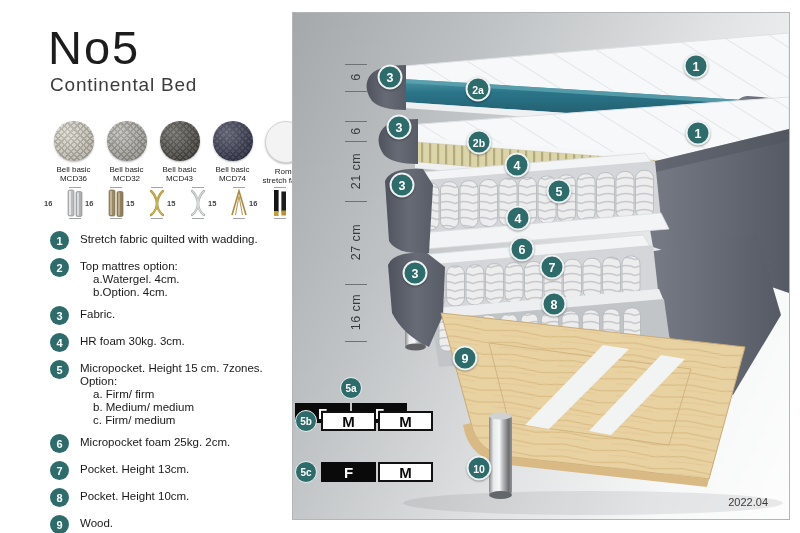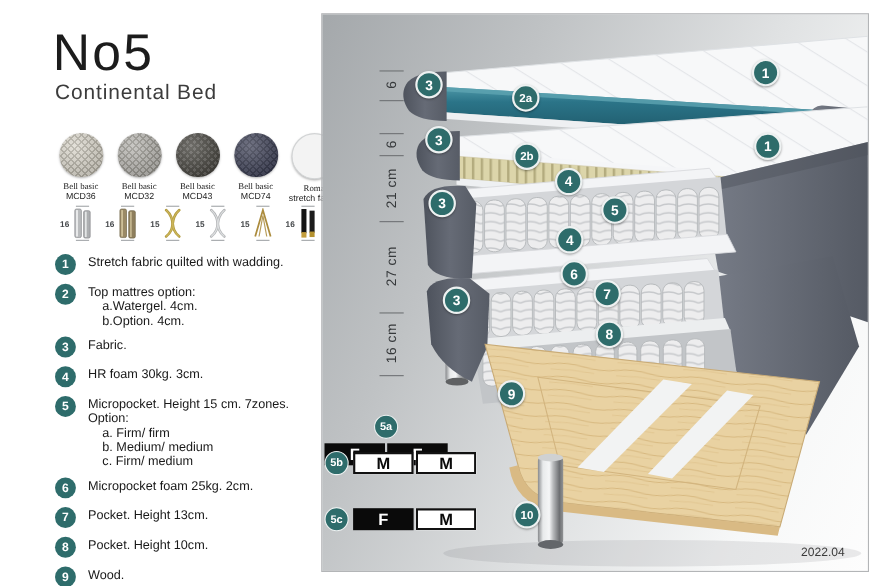--- a/index.html
+++ b/index.html
@@ -10,24 +10,24 @@
   .title{position:absolute;left:48px;top:20px;font-size:47px;font-weight:400;
          letter-spacing:2px;color:#1c1c1c;}
   .subtitle{position:absolute;left:50px;top:74px;font-size:19px;font-weight:400;
             letter-spacing:.8px;color:#3c3c3c;}
 
   .swatches{position:absolute;left:50px;top:121px;display:flex;gap:6px;}
   .swatch-cell{width:47px;text-align:center;}
   .swatch-circle{width:40px;height:40px;border-radius:50%;margin:0 auto;
                  box-shadow:0 1px 2px rgba(0,0,0,.28);}
   .swatch-line{font-size:8px;line-height:9px;color:#222;}
-  .swatch-line.first{margin-top:4px;font-family:Liberation Serif, serif;}
+  .swatch-line.first{margin-top:4px;}
 
   .legs{position:absolute;left:44px;top:187px;display:flex;}
-  .leg-cell{width:41px;display:flex;align-items:center;justify-content:flex-end;gap:2px;}
+  .leg-cell{width:41px;display:flex;align-items:center;justify-content:space-between;gap:2px;}
   .leg-num{font-size:7.5px;font-weight:bold;color:#44474a;}
   .leg-icon-wrap{display:flex;flex-direction:column;align-items:center;}
   .dash{width:12px;height:0;border-top:1px solid #a2a6a9;}
   .leg-icon{display:block;margin:1px 0;}
 
   .legend{position:absolute;left:50px;top:233px;width:252px;}
   .legend-item{display:flex;margin-bottom:10px;}
   .lnum{width:19px;height:19px;border-radius:50%;background:#2e6c6b;color:#fff;
         font-size:11px;font-weight:bold;display:flex;align-items:center;justify-content:center;
         margin-right:11px;flex-shrink:0;margin-top:-2px;}

